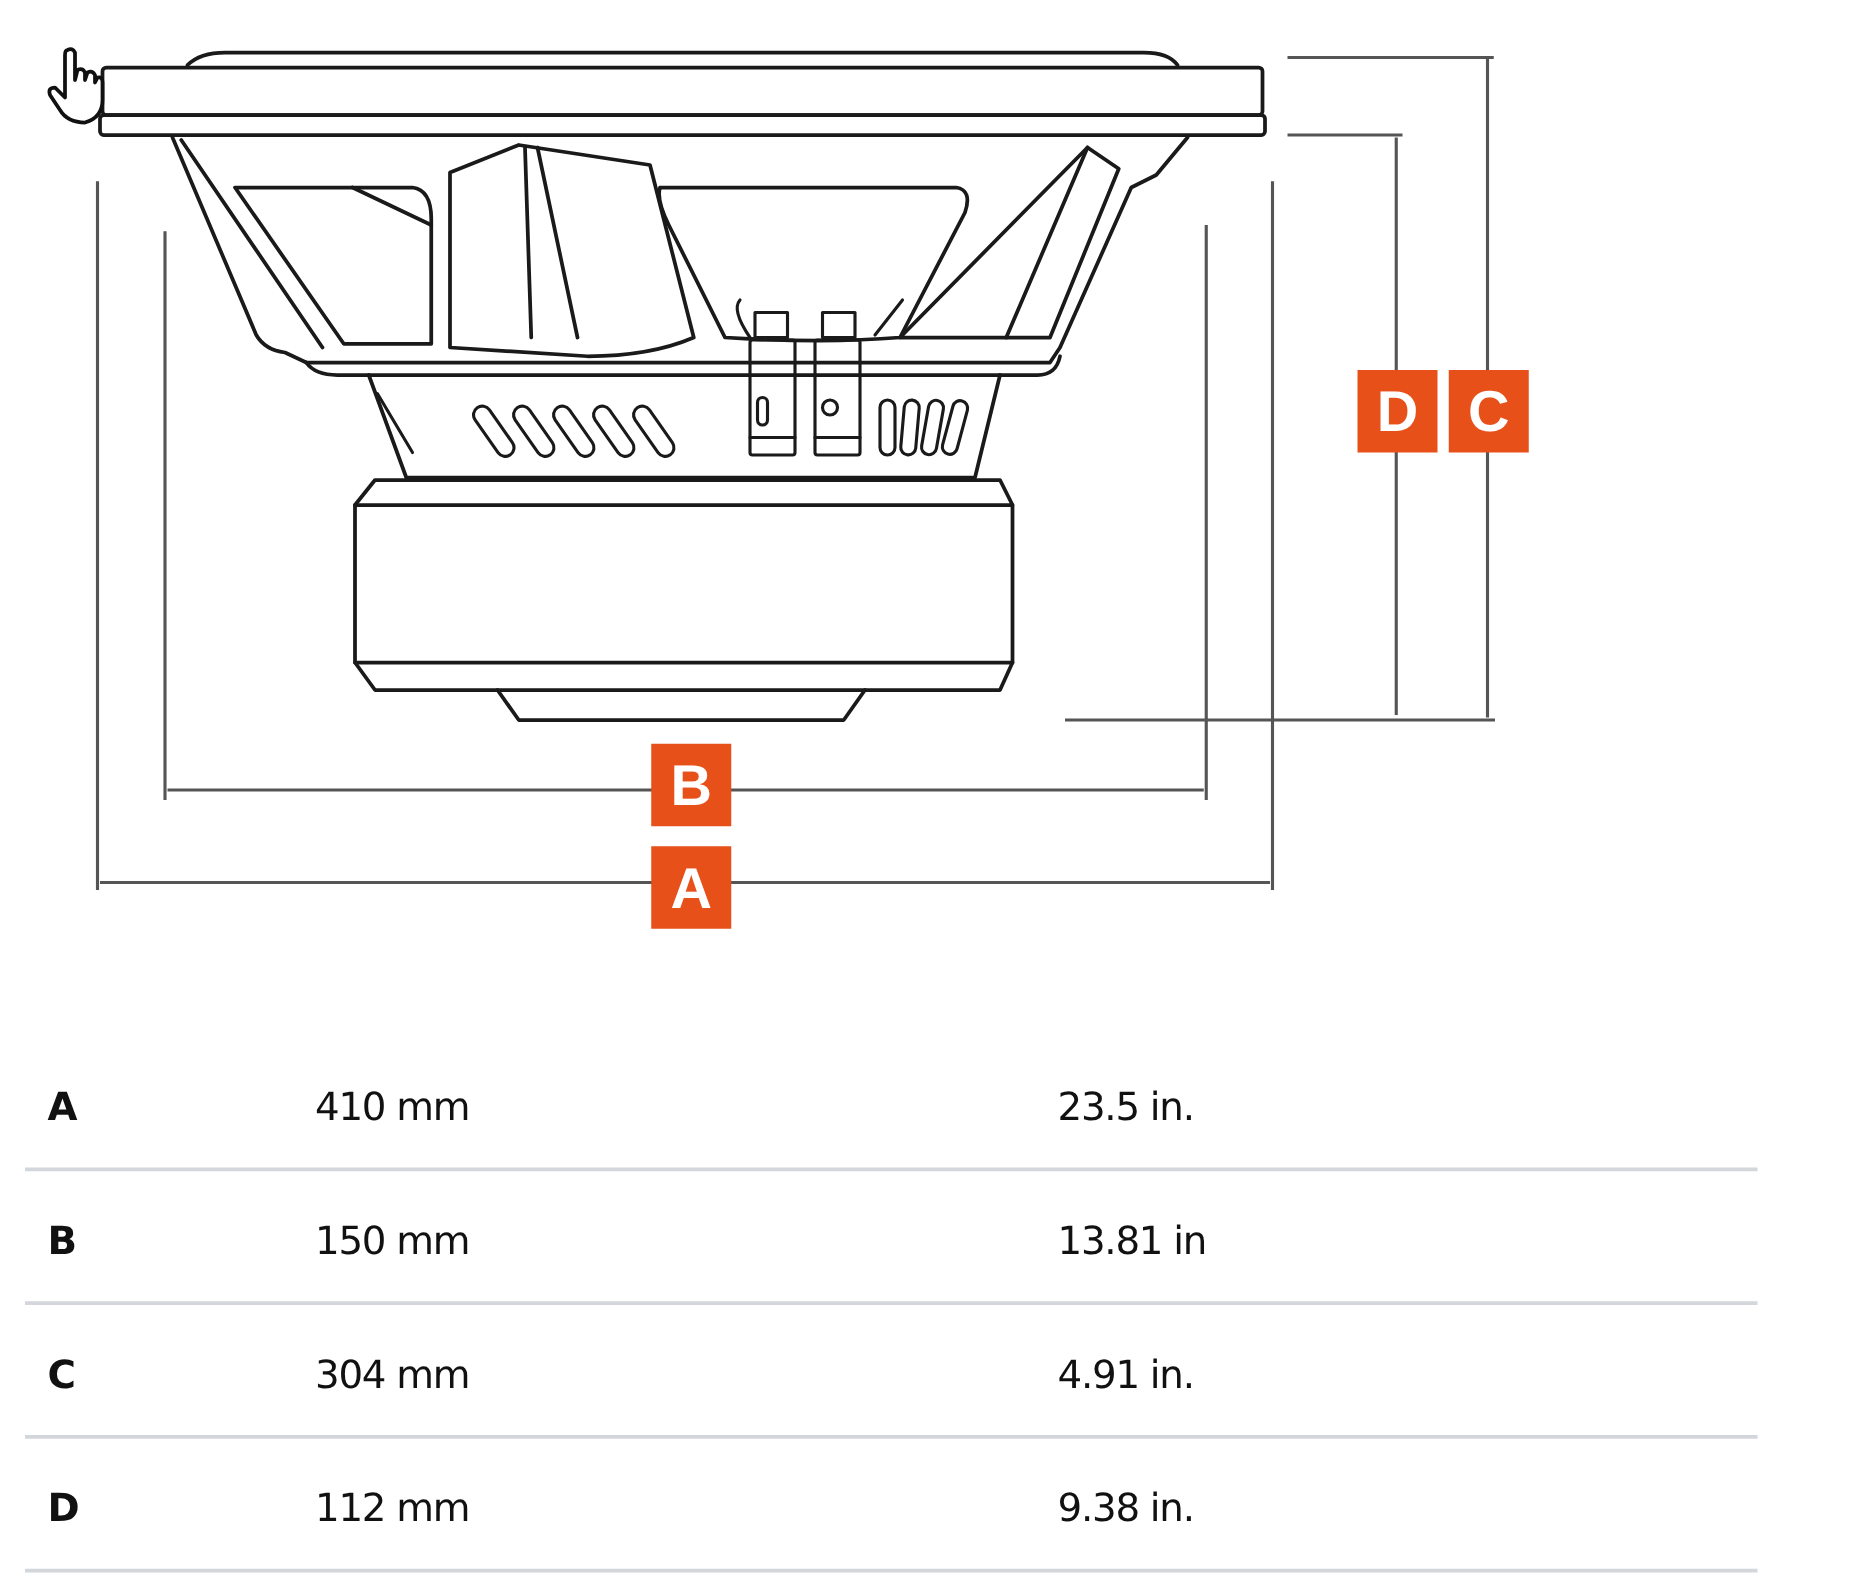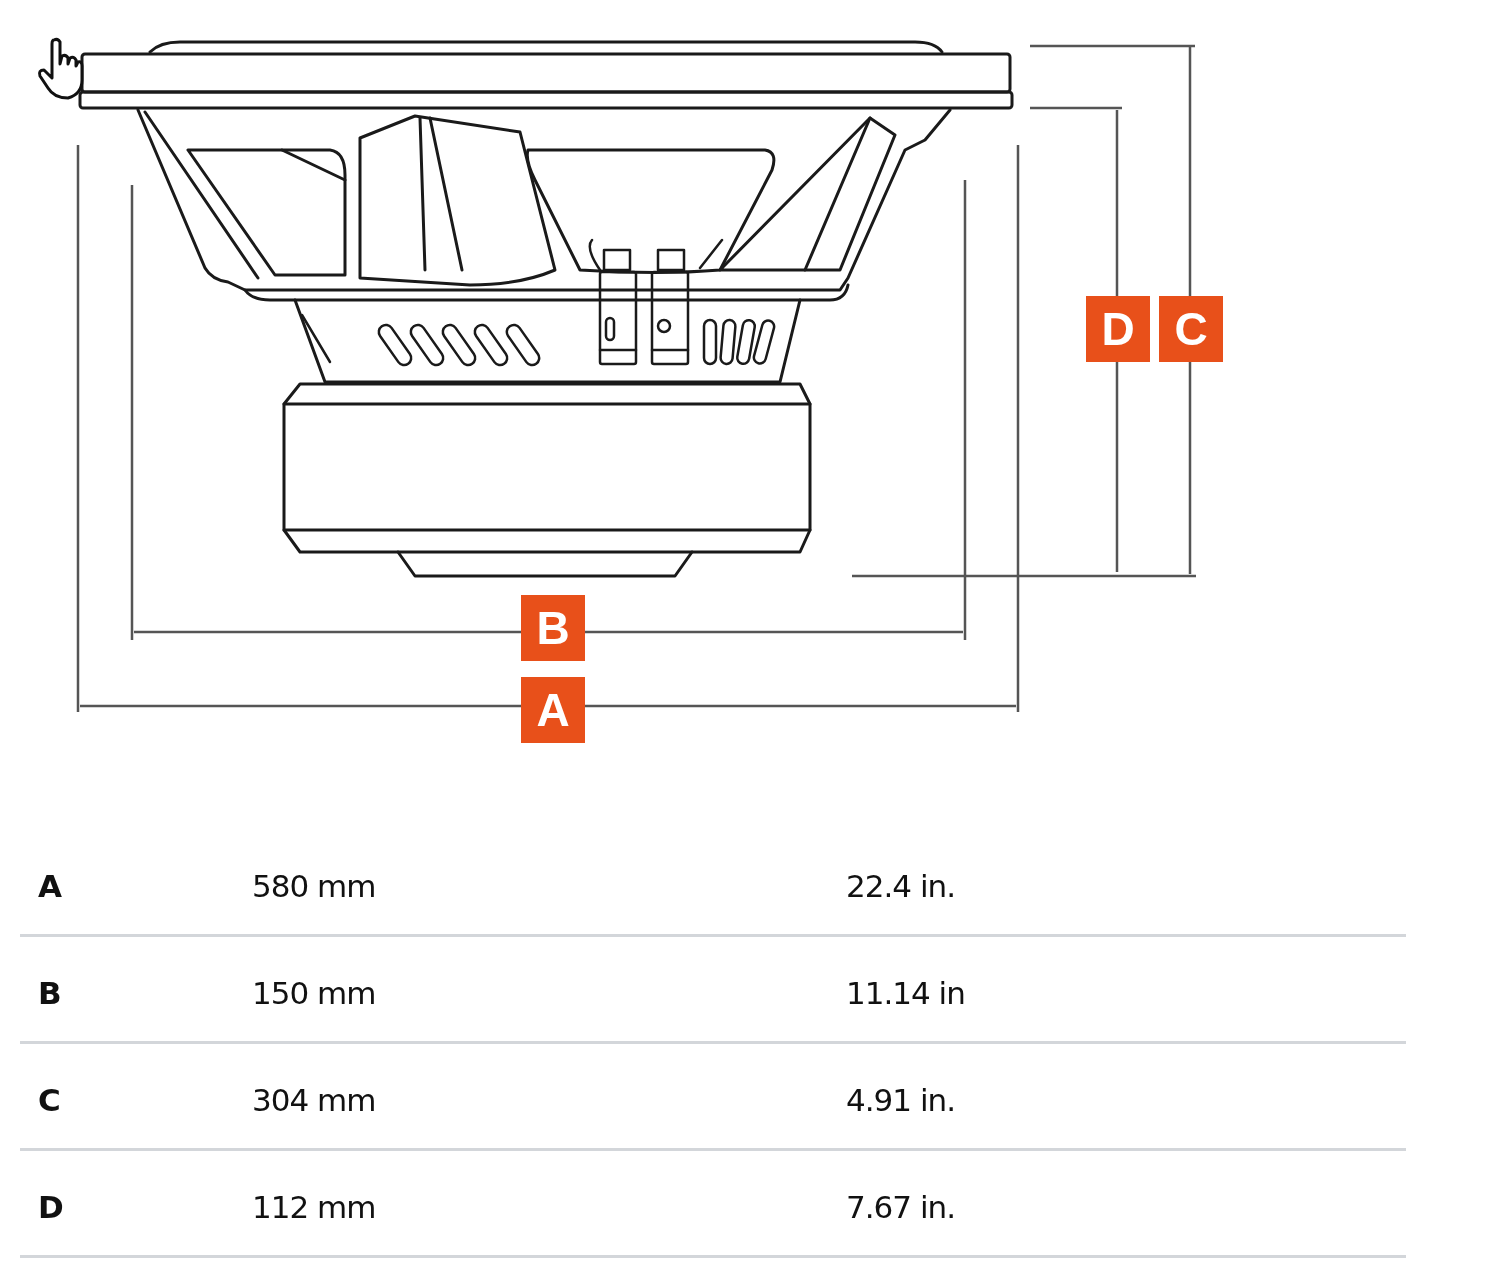--- a/index.html
+++ b/index.html
@@ -100,31 +100,31 @@
 
 <div class="cursor">
   <svg width="54" height="66" viewBox="0 0 54 66">
     <path d="M18 4 Q22 2 24 6 L24 28 L26 20 Q30 18 32 22 L32 28 L34 22 Q38 20 40 24 L40 30 L42 26 Q46 25 46 30 L46 44 Q46 58 32 62 Q18 62 12 52 L4 40 Q2 34 8 34 L16 42 L16 8 Q16 4 18 4 Z" fill="#fff" stroke="#111" stroke-width="3" stroke-linejoin="round"></path>
   </svg>
 </div>
 
 <div class="table">
   <div class="row">
     <span class="cell c-key">A</span>
-    <span class="cell c-mm">580 mm</span>
-    <span class="cell c-in">22.4 in.</span>
+    <span class="cell c-mm">410 mm</span>
+    <span class="cell c-in">23.5 in.</span>
   </div>
   <div class="row">
     <span class="cell c-key">B</span>
     <span class="cell c-mm">150 mm</span>
-    <span class="cell c-in">11.14 in</span>
+    <span class="cell c-in">13.81 in</span>
   </div>
   <div class="row">
     <span class="cell c-key">C</span>
     <span class="cell c-mm">304 mm</span>
     <span class="cell c-in">4.91 in.</span>
   </div>
   <div class="row">
     <span class="cell c-key">D</span>
     <span class="cell c-mm">112 mm</span>
-    <span class="cell c-in">7.67 in.</span>
+    <span class="cell c-in">9.38 in.</span>
   </div>
 </div>
 
 </body></html>

